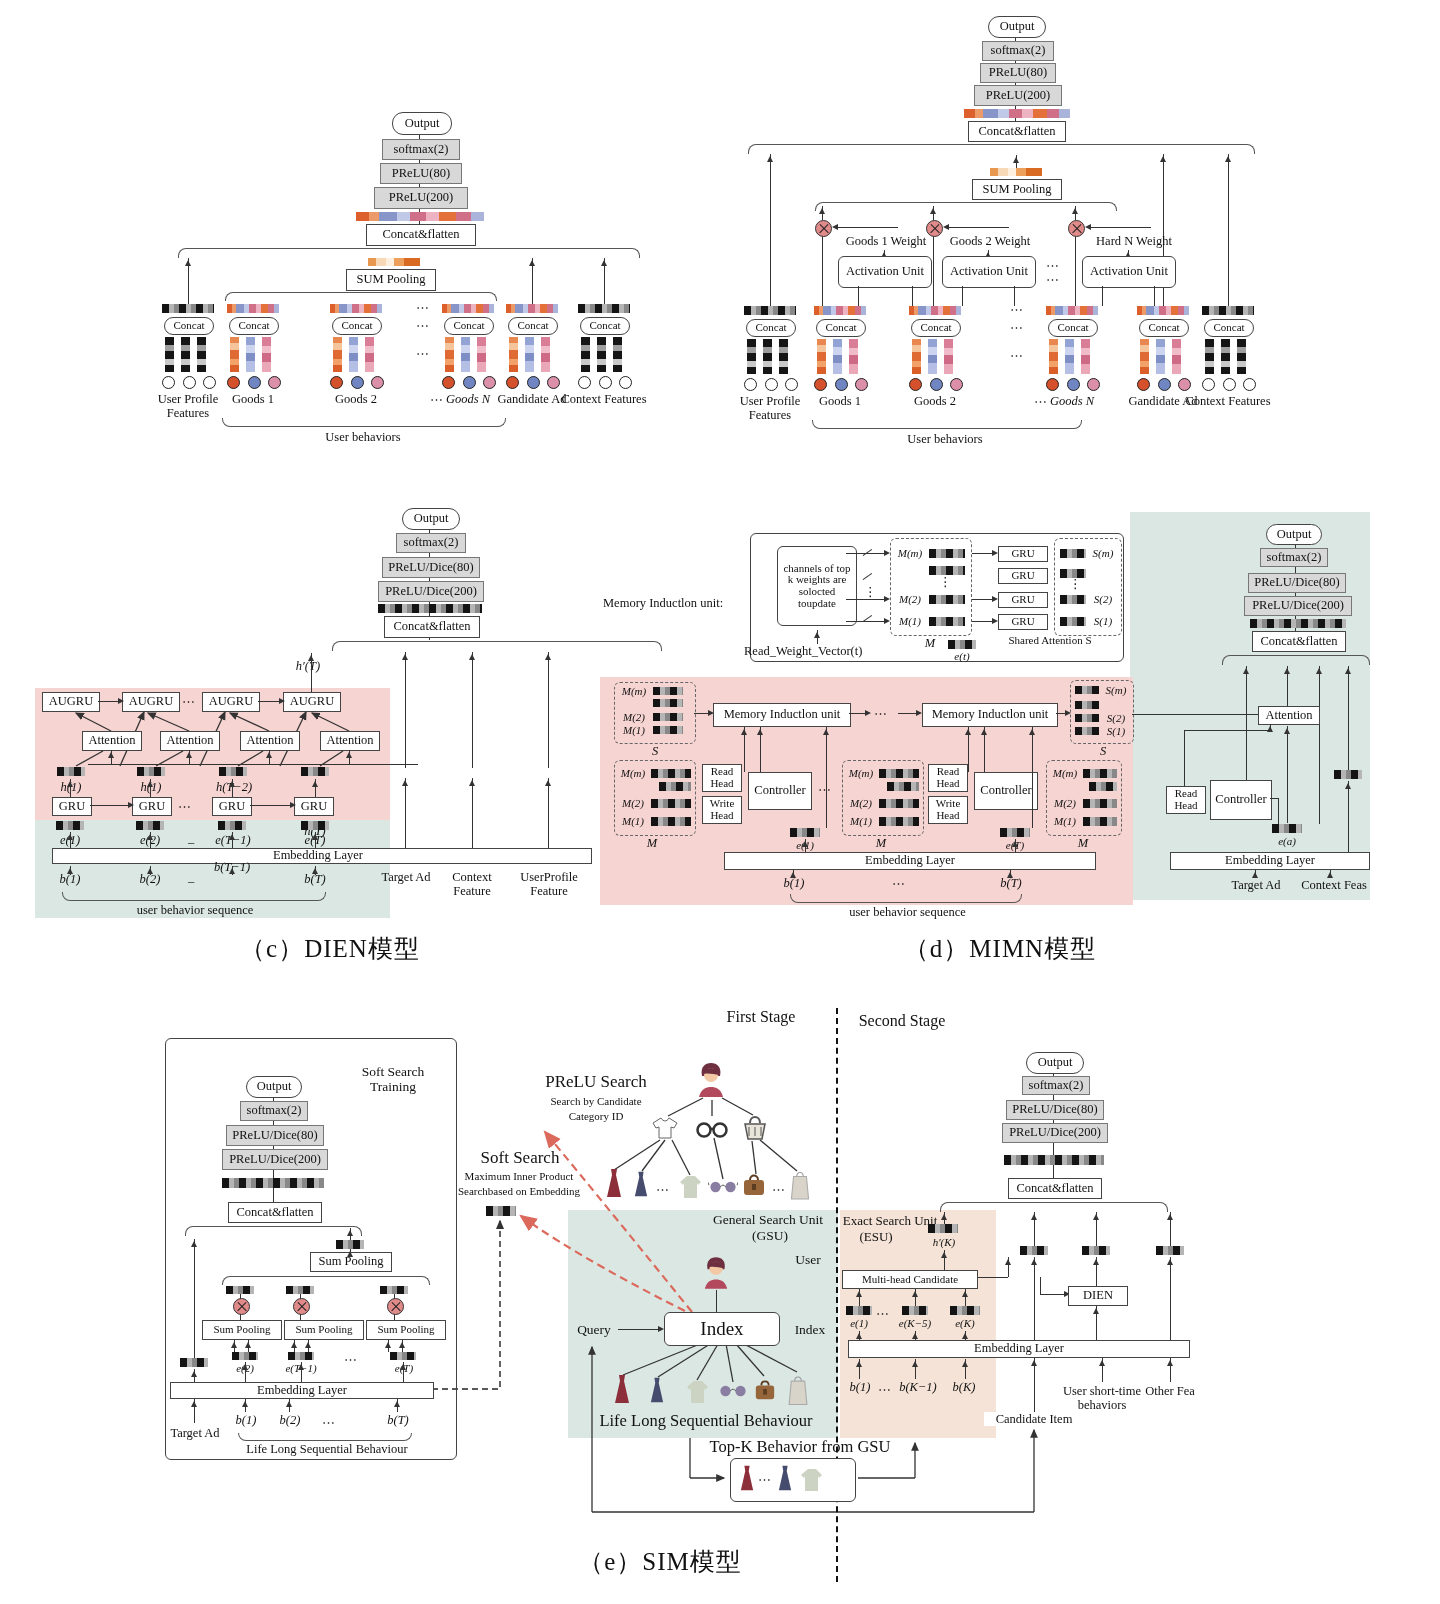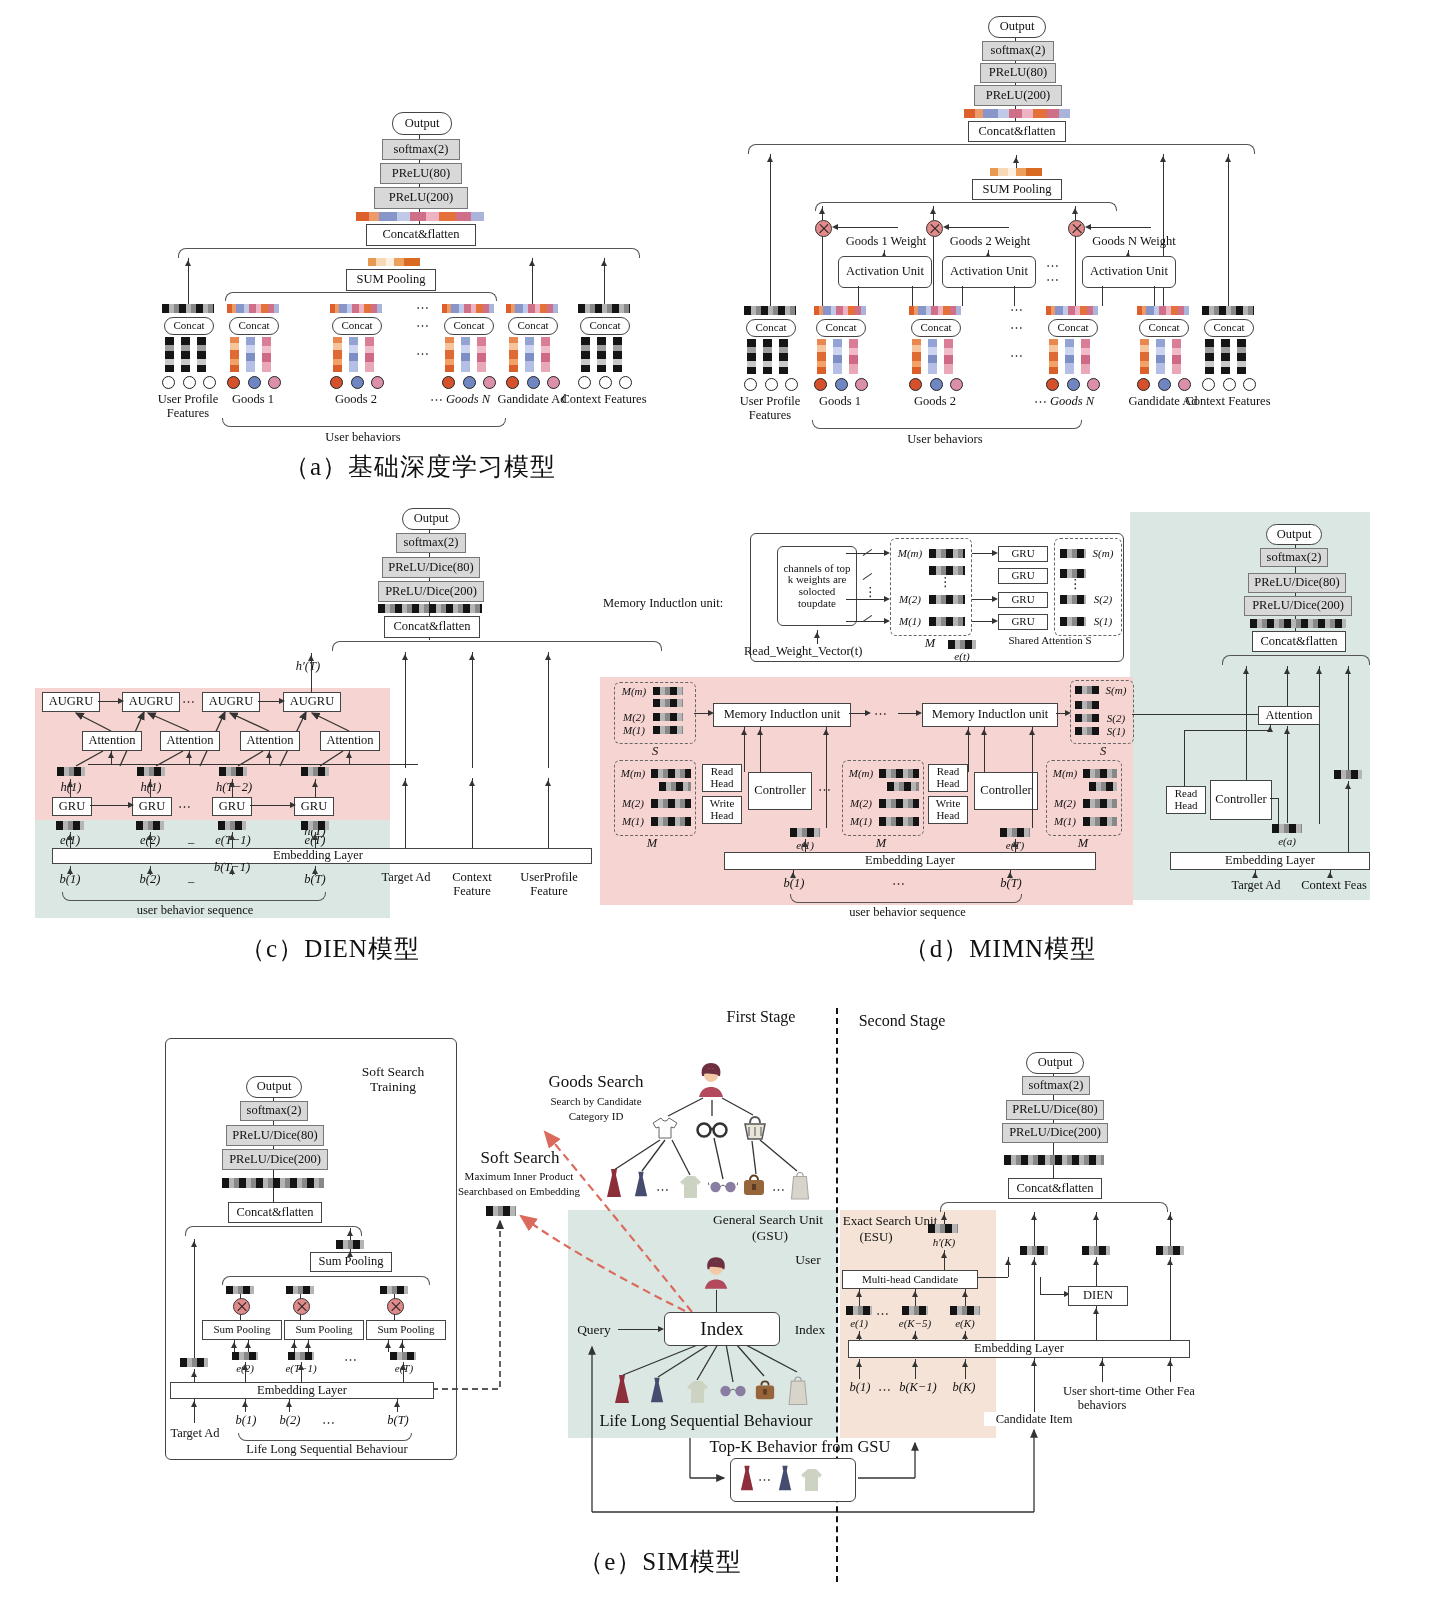--- a/index.html
+++ b/index.html
@@ -198,21 +198,20 @@
   <div class="strip sk" style="left:17px;top:33px"></div>
       <div class="strip sk" style="left:33px;top:33px"></div>
       <div class="strip sk" style="left:49px;top:33px"></div>
   <div class="dot dw" style="left:14px;top:72px"></div>
       <div class="dot dw" style="left:35px;top:72px"></div>
       <div class="dot dw" style="left:55px;top:72px"></div>
   <div class="lbl" style="left:-6px;top:88px;width:92px">Context Features</div>
 </div>
 <div class="brD" style="left:222px;top:418px;width:282px;height:8px"></div>
 <div class="lbl" style="left:298px;top:430px;width:130px">User behaviors</div>
-<div class="cap" style="left:240px;top:450px;width:360px">（a）基础深度学习模型</div>
 
 <div class="ln" style="left:1015px;top:36px;width:1.3px;height:106px"></div>
 <div class="bx pl" style="left:988px;top:16px;width:56px;height:20px">Output</div>
 <div class="bx gb" style="left:982px;top:41px;width:70px;height:18px">softmax(2)</div>
 <div class="bx gb" style="left:980px;top:63px;width:74px;height:18px">PReLU(80)</div>
 <div class="bx gb" style="left:974px;top:85px;width:86px;height:19px">PReLU(200)</div>
 <div class="hc" style="left:964px;top:109px;width:106px;height:9px"></div>
 <div class="bx" style="left:968px;top:121px;width:96px;height:19px">Concat&amp;flatten</div>
 <div class="brU" style="left:748px;top:144px;width:505px;height:9px"></div>
 <div class="av avu" style="left:770px;top:154px;height:152px"></div>
@@ -229,21 +228,21 @@
 <div class="ln" style="left:933px;top:235px;width:1.3px;height:71px"></div>
 <div class="ln" style="left:1075px;top:235px;width:1.3px;height:71px"></div>
 <div class="otimes" style="left:815px;top:220px"></div>
 <div class="otimes" style="left:926px;top:220px"></div>
 <div class="otimes" style="left:1068px;top:220px"></div>
 <div class="ah ahl" style="left:834px;top:227px;width:64px"></div>
 <div class="ah ahl" style="left:945px;top:227px;width:64px"></div>
 <div class="ah ahl" style="left:1087px;top:227px;width:64px"></div>
 <div class="lbl" style="left:836px;top:234px;width:100px">Goods 1 Weight</div>
 <div class="lbl" style="left:940px;top:234px;width:100px">Goods 2 Weight</div>
-<div class="lbl" style="left:1082px;top:234px;width:104px">Goods N Weight</div>
+<div class="lbl" style="left:1082px;top:234px;width:104px">Hard N Weight</div>
 <div class="av avu" style="left:884px;top:250px;height:7px"></div>
 <div class="av avu" style="left:988px;top:250px;height:7px"></div>
 <div class="av avu" style="left:1128px;top:250px;height:7px"></div>
 <div class="bx rd" style="left:838px;top:256px;width:92px;height:30px">Activation Unit</div>
 <div class="bx rd" style="left:942px;top:256px;width:92px;height:30px">Activation Unit</div>
 <div class="bx rd" style="left:1082px;top:256px;width:92px;height:30px">Activation Unit</div>
 <div class="dots" style="left:1046px;top:258px">⋯</div>
 <div class="dots" style="left:1046px;top:272px">⋯</div>
 <div class="ln" style="left:858px;top:286px;width:1.3px;height:20px"></div>
 <div class="ln" style="left:912px;top:286px;width:1.3px;height:20px"></div>
@@ -630,21 +629,21 @@
 <div class="lbl it" style="left:274px;top:1413px;width:32px">b(2)</div>
 <div class="dots" style="left:322px;top:1415px">⋯</div>
 <div class="lbl it" style="left:382px;top:1413px;width:32px">b(T)</div>
 <div class="brD" style="left:238px;top:1433px;width:172px;height:7px"></div>
 <div class="lbl" style="left:222px;top:1442px;width:210px">Life Long Sequential Behaviour</div>
 
 <div class="lbl" style="left:455px;top:1148px;width:130px;font-size:17px">Soft Search</div>
 <div class="lbl sm" style="left:444px;top:1170px;width:150px">Maximum Inner Product</div>
 <div class="lbl sm" style="left:440px;top:1185px;width:158px">Searchbased on Embedding</div>
 <div class="hb" style="left:486px;top:1206px;width:30px;height:10px"></div>
-<div class="lbl" style="left:538px;top:1072px;width:116px;font-size:17px">Goods Search</div>
+<div class="lbl" style="left:538px;top:1072px;width:116px;font-size:17px">PReLU Search</div>
 <div class="lbl sm" style="left:532px;top:1095px;width:128px">Search by Candidate</div>
 <div class="lbl sm" style="left:532px;top:1110px;width:128px">Category ID</div>
 
 <div class="a" style="left:696px;top:1062px">
       <svg width="30" height="36" viewBox="0 0 30 36">
         <path d="M6 14c-2-9 3-13 9-13s11 4 9 13" fill="#6e3040"></path>
         <circle cx="15" cy="13" r="7" fill="#f2c9a4"></circle>
         <path d="M8 9c2-4 12-4 14 0l1 4c-5-1-15-3-16 0z" fill="#6e3040"></path>
         <path d="M3 35c2-8 7-10 12-10s10 2 12 10z" fill="#b2495c"></path>
       </svg>

